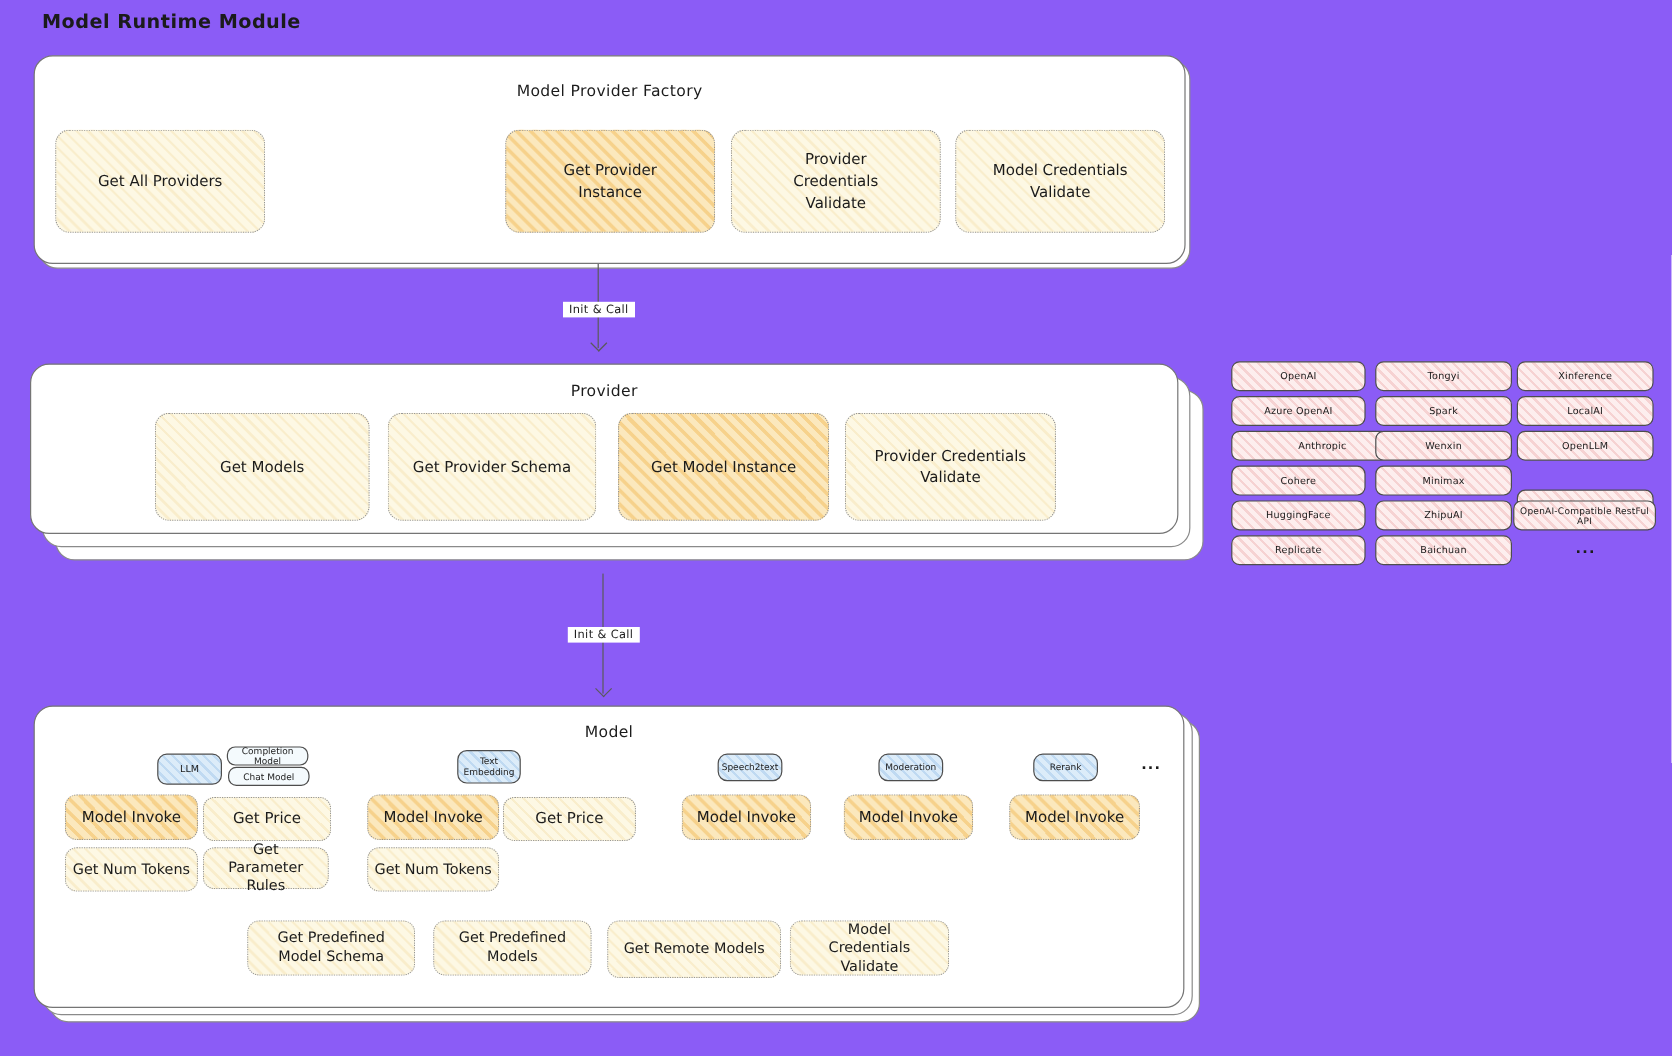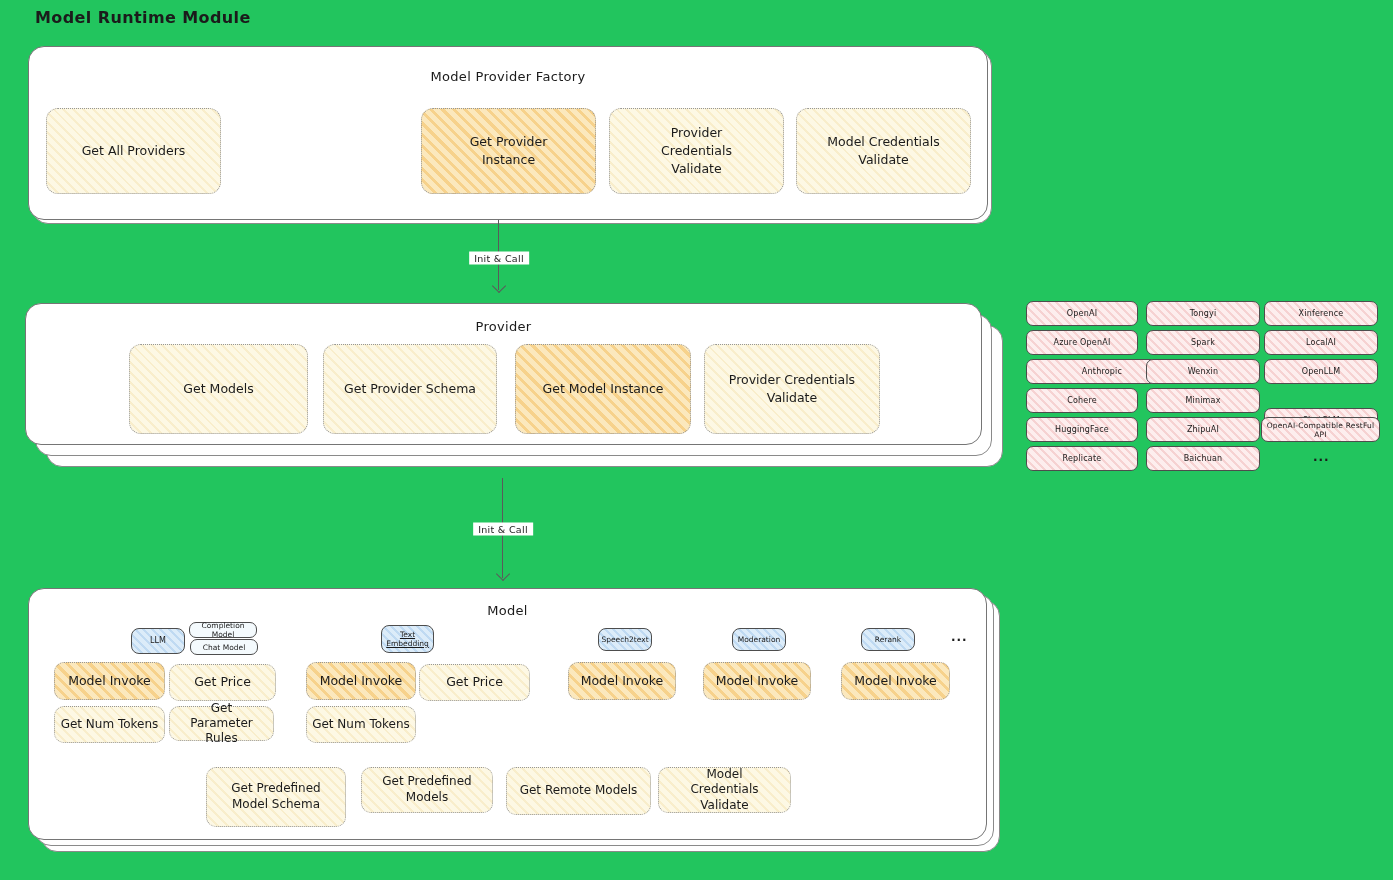--- a/index.html
+++ b/index.html
@@ -1,17 +1,17 @@
 <!DOCTYPE html>
 <html><head>
 <meta charset="utf-8">
 <style>
   html,body{margin:0;padding:0;background:#fff;}
   #canvas{
-    position:relative;width:1393px;height:880px;background:#22c55e;overflow:hidden;
+    position:relative;width:1393px;height:880px;background:#8b5cf6;overflow:hidden;
     font-family:"DejaVu Sans",sans-serif;color:#1b1b1b;
   }
   
   .panel{
     position:absolute;background:#fff;border:1.5px solid #757575;border-radius:16px;
   }
   .panel-back{
     position:absolute;background:#fff;border:1.4px solid #8a8a8a;border-radius:16px;
   }
   .panel-title{
@@ -121,37 +121,37 @@
   <div class="arrowlabel" style="left:503px;top:529px;">Init &amp; Call</div>
 
   <div class="panel-back" style="left:41px;top:600px;width:957px;height:250px;"></div>
   <div class="panel-back" style="left:35px;top:594px;width:957px;height:250px;"></div>
   <div class="panel" style="left:28px;top:588px;width:957px;height:250px;">
     <div class="panel-title" style="top:14px;">Model</div>
 
     <div class="bluetag" style="left:102px;top:39px;width:52px;height:24px;">LLM</div>
     <div class="lighttag" style="left:160px;top:33px;width:66px;height:14px;">Completion Model</div>
     <div class="lighttag" style="left:161px;top:50px;width:66px;height:14px;">Chat Model</div>
-    <div class="bluetag" style="left:352px;top:36px;width:53px;height:28px;font-size:7.5px;padding:0 6px;box-sizing:border-box;text-decoration:underline;">Text Embedding</div>
+    <div class="bluetag" style="left:352px;top:36px;width:53px;height:28px;font-size:7.5px;padding:0 6px;box-sizing:border-box;">Text Embedding</div>
     <div class="bluetag" style="left:569px;top:39px;width:52px;height:21px;font-size:7.5px;">Speech2text</div>
     <div class="bluetag" style="left:703px;top:39px;width:52px;height:21px;font-size:7.5px;">Moderation</div>
     <div class="bluetag" style="left:832px;top:39px;width:52px;height:21px;font-size:7.5px;">Rerank</div>
     <div class="ellipsis" style="left:922px;top:41px;">...</div>
 
     <div class="fnbox hl" style="left:25px;top:73px;width:109px;height:36px;border-radius:10px;">Model Invoke</div>
     <div class="fnbox cream" style="left:140px;top:75px;width:105px;height:35px;border-radius:10px;">Get Price</div>
     <div class="fnbox hl" style="left:277px;top:73px;width:108px;height:36px;border-radius:10px;">Model Invoke</div>
     <div class="fnbox cream" style="left:390px;top:75px;width:109px;height:35px;border-radius:10px;">Get Price</div>
     <div class="fnbox hl" style="left:539px;top:73px;width:106px;height:36px;border-radius:10px;">Model Invoke</div>
     <div class="fnbox hl" style="left:674px;top:73px;width:106px;height:36px;border-radius:10px;">Model Invoke</div>
     <div class="fnbox hl" style="left:812px;top:73px;width:107px;height:36px;border-radius:10px;">Model Invoke</div>
 
     <div class="fnbox cream" style="left:25px;top:117px;width:109px;height:35px;border-radius:10px;font-size:12px;">Get Num Tokens</div>
     <div class="fnbox cream" style="left:140px;top:117px;width:105px;height:35px;border-radius:10px;font-size:12px;line-height:1.25;padding:0 8px;box-sizing:border-box;">Get Parameter Rules</div>
     <div class="fnbox cream" style="left:277px;top:117px;width:108px;height:35px;border-radius:10px;font-size:12px;">Get Num Tokens</div>
 
-    <div class="fnbox cream" style="left:177px;top:178px;width:140px;height:60px;border-radius:10px;font-size:12px;line-height:1.3;padding:0 10px;box-sizing:border-box;">Get Predefined Model Schema</div>
+    <div class="fnbox cream" style="left:177px;top:178px;width:140px;height:46px;border-radius:10px;font-size:12px;line-height:1.3;padding:0 10px;box-sizing:border-box;">Get Predefined Model Schema</div>
     <div class="fnbox cream" style="left:332px;top:178px;width:132px;height:46px;border-radius:10px;font-size:12px;line-height:1.3;padding:0 16px;box-sizing:border-box;">Get Predefined Models</div>
     <div class="fnbox cream" style="left:477px;top:178px;width:143px;height:46px;border-radius:10px;font-size:12px;">Get Remote Models</div>
     <div class="fnbox cream" style="left:629px;top:178px;width:133px;height:46px;border-radius:10px;font-size:12px;line-height:1.3;padding:0 12px;box-sizing:border-box;">Model Credentials Validate</div>
   </div>
 
 </div>
 
 </body></html>

